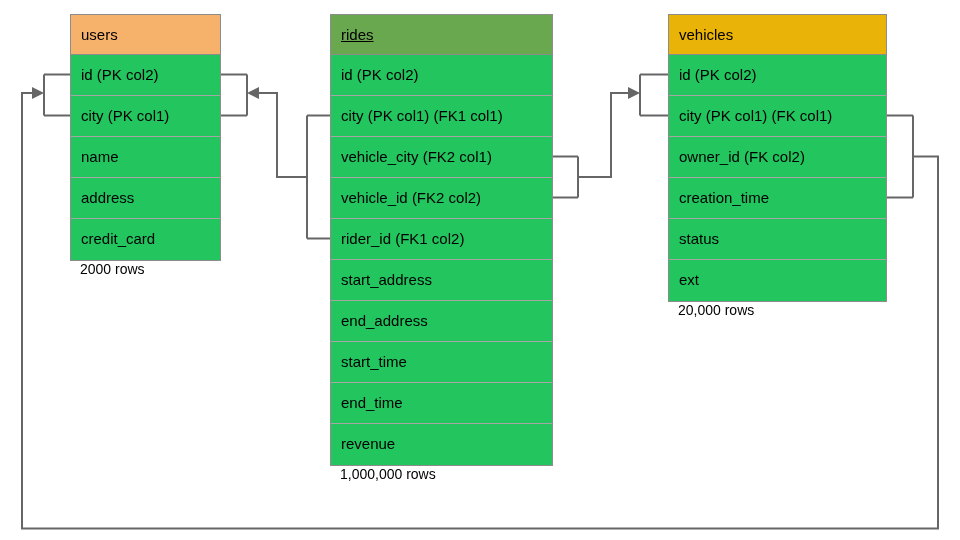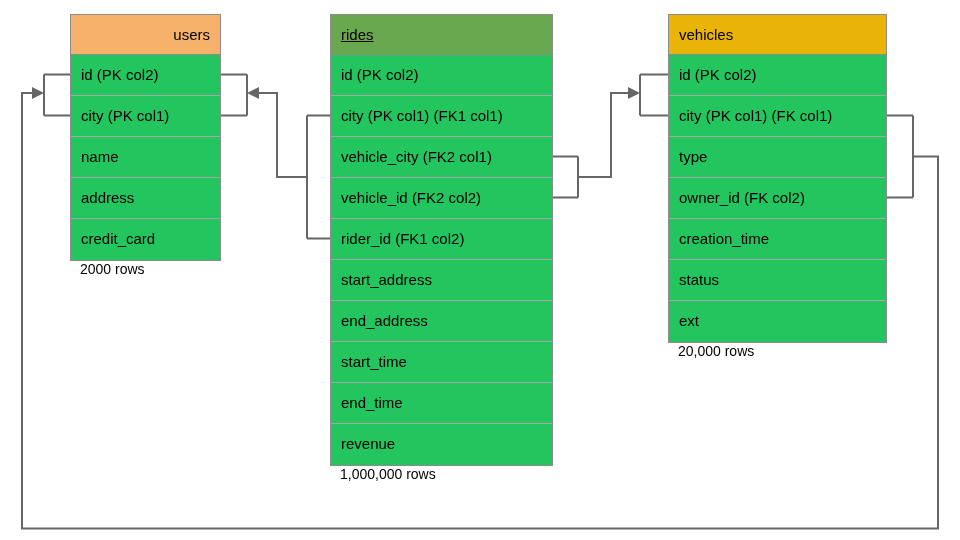--- a/index.html
+++ b/index.html
@@ -87,21 +87,21 @@
     <g>
       <path d="M887 115.5 H913 M887 197.5 H913 M913 115.5 V197.5"></path>
       <path d="M913 156.5 H938 V528.5 H22 V93 H32"></path>
       <path d="M44 74.5 V115.5 M44 74.5 H70 M44 115.5 H70"></path>
       <polygon points="44,93 32,87 32,99"></polygon>
     </g>
   </svg>
 
   <div class="tbl t-users">
     <div class="tbl-box">
-      <div class="tbl-header" style="background-color: rgb(246, 178, 107); text-align: right;">users</div>
+      <div class="tbl-header" style="background-color: rgb(246, 178, 107);">users</div>
       <div class="tbl-rows">
           <div class="tbl-row">id (PK col2)</div>
           <div class="tbl-row">city (PK col1)</div>
           <div class="tbl-row">name</div>
           <div class="tbl-row">address</div>
           <div class="tbl-row">credit_card</div>
         </div>
     </div>
     <div class="tbl-caption">2000 rows</div>
   </div>
@@ -124,21 +124,20 @@
     </div>
     <div class="tbl-caption">1,000,000 rows</div>
   </div>
 
   <div class="tbl t-vehicles">
     <div class="tbl-box">
       <div class="tbl-header" style="background-color: #eab308;">vehicles</div>
       <div class="tbl-rows">
           <div class="tbl-row">id (PK col2)</div>
           <div class="tbl-row">city (PK col1) (FK col1)</div>
-          <div class="tbl-row">type</div>
           <div class="tbl-row">owner_id (FK col2)</div>
           <div class="tbl-row">creation_time</div>
           <div class="tbl-row">status</div>
           <div class="tbl-row">ext</div>
         </div>
     </div>
     <div class="tbl-caption">20,000 rows</div>
   </div>
 
 </div>

